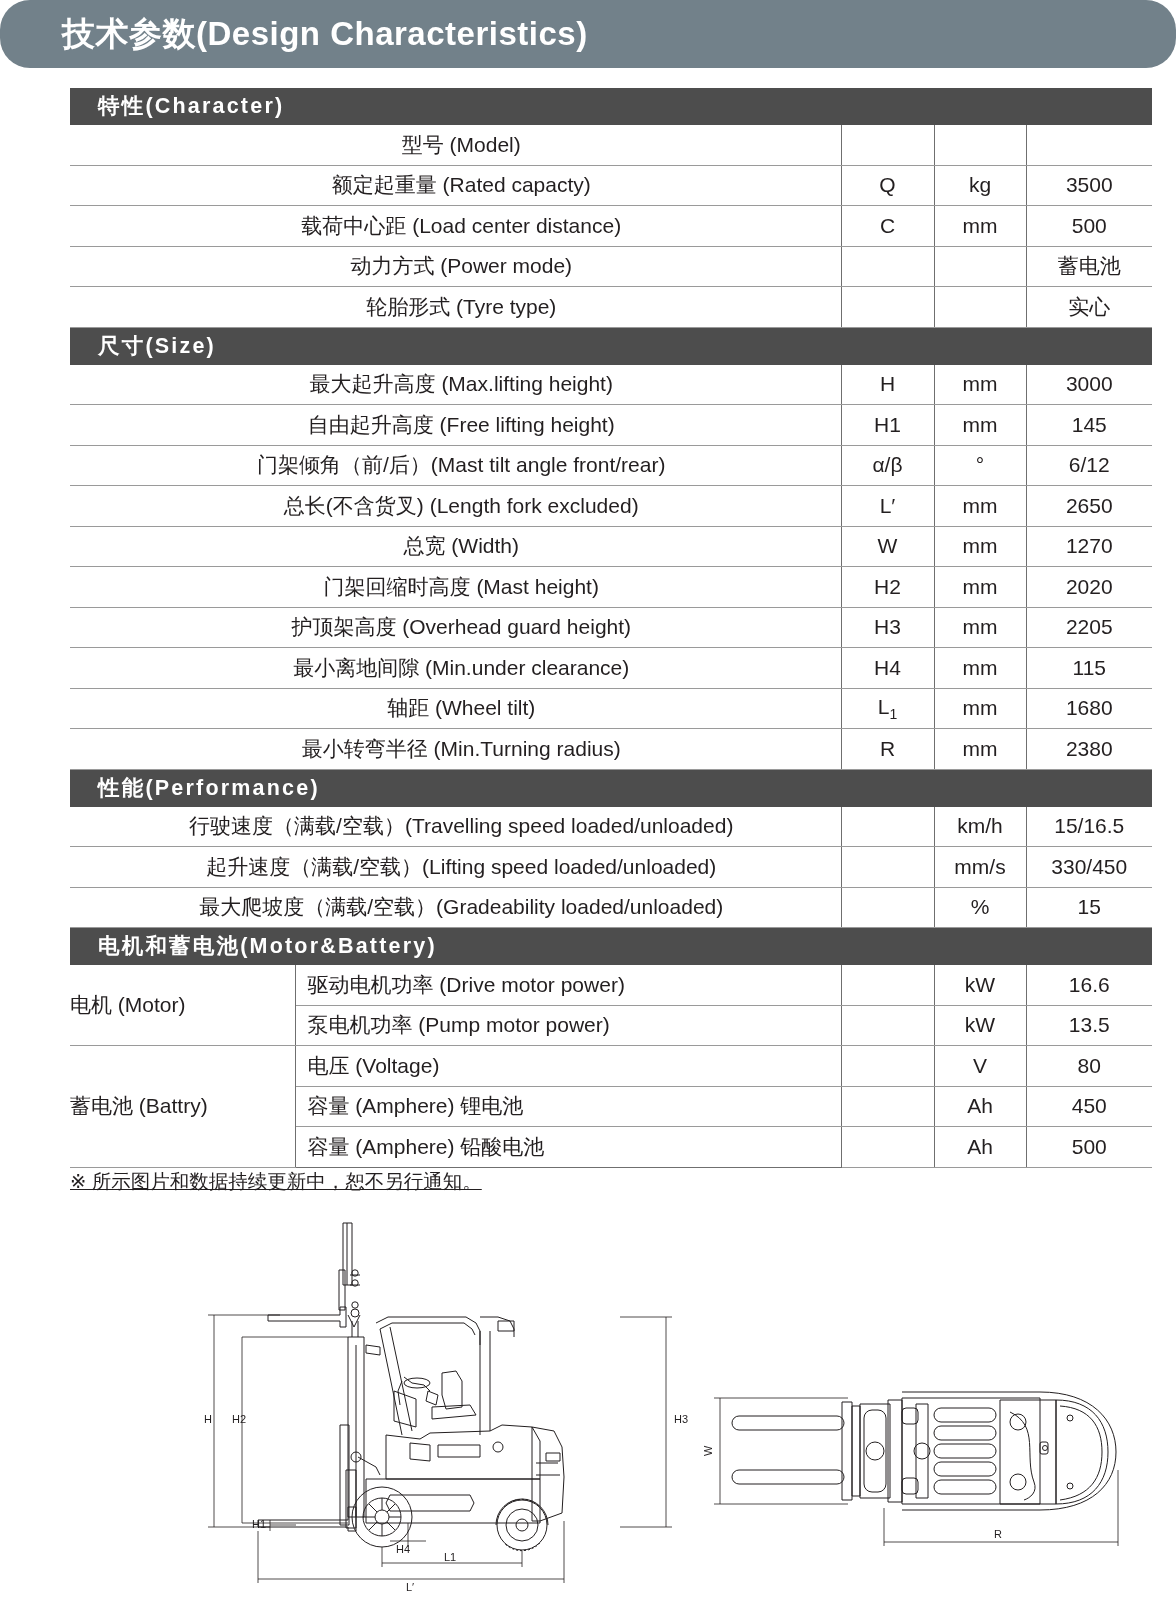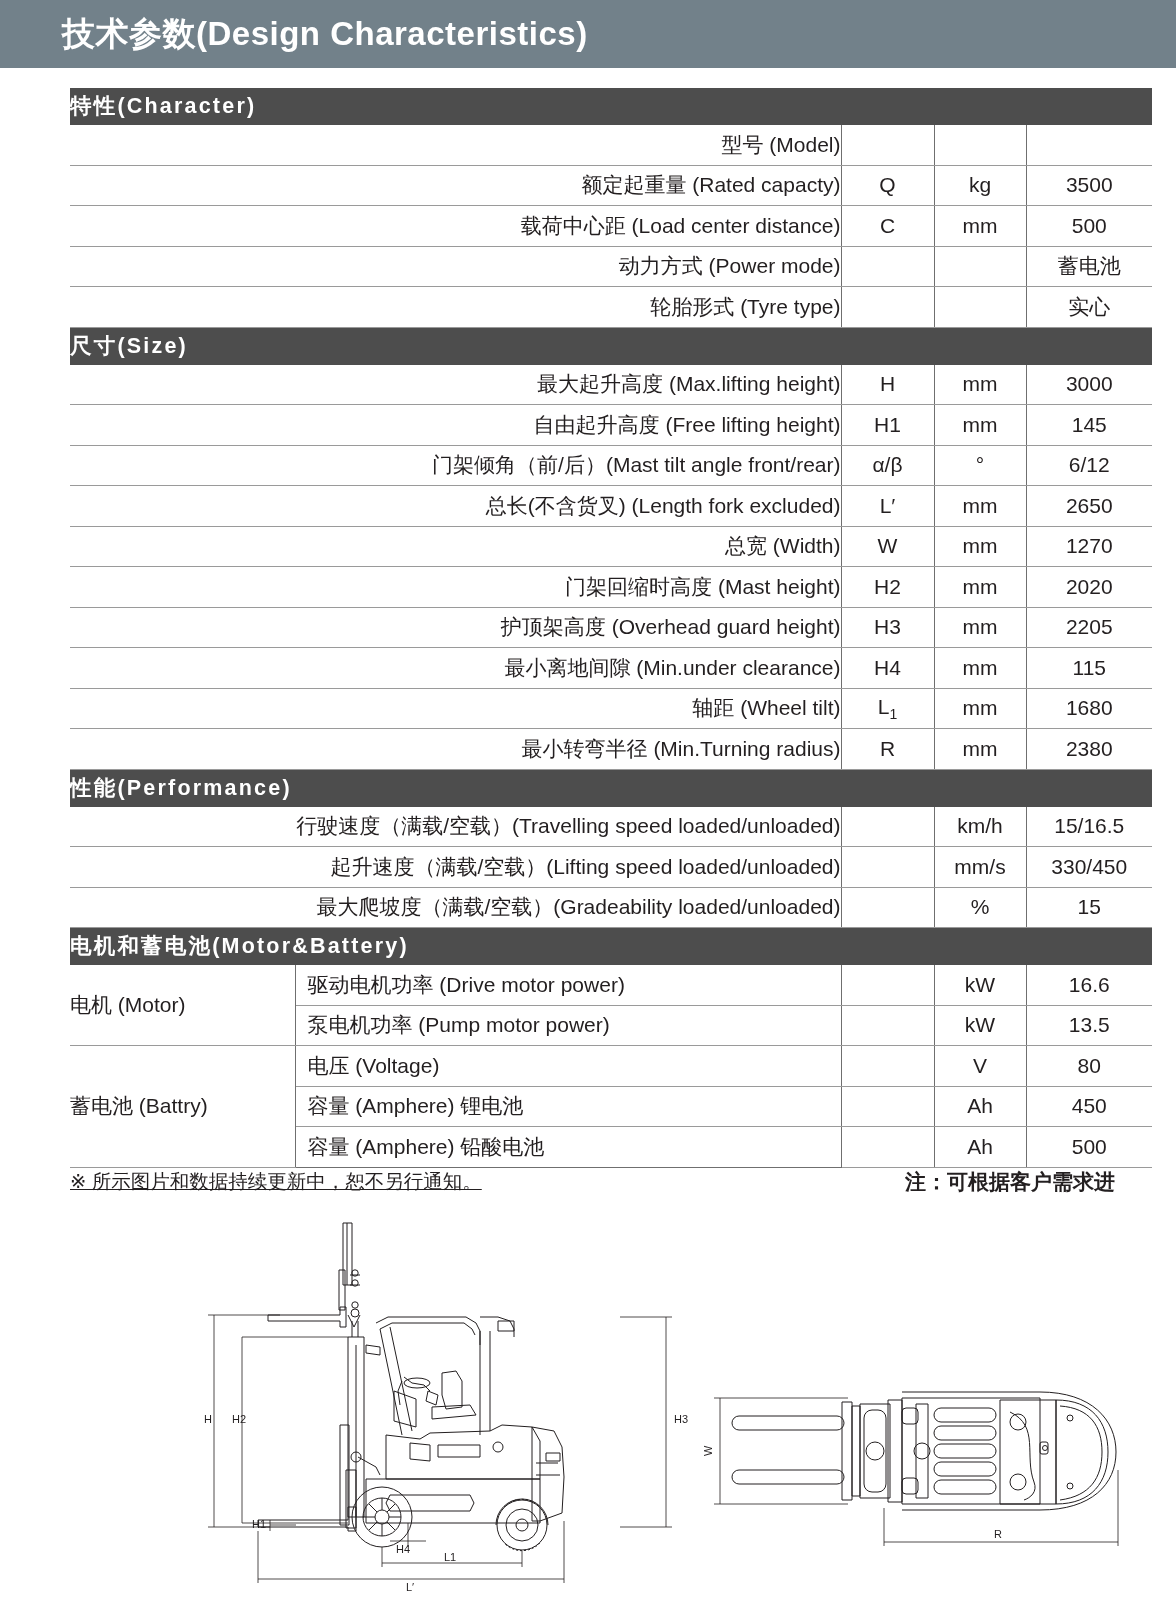--- a/index.html
+++ b/index.html
@@ -5,45 +5,46 @@
   html,body{margin:0;padding:0;}
   body{
     width:1176px;height:1600px;background:#ffffff;
     font-family:"Liberation Sans","DejaVu Sans",sans-serif;
     color:#231f20;overflow:hidden;position:relative;
   }
   
   .title-bar{
     position:absolute;left:0;top:0;width:1176px;height:68px;
     background:#72818a;
+    border-radius:30px;
   }
   .title-bar .title-text{
     position:absolute;left:62px;top:50%;transform:translateY(-50%);
     color:#ffffff;font-size:33px;font-weight:bold;letter-spacing:.5px;
     white-space:nowrap;
   }
   
   .spec-table{
     position:absolute;left:70px;top:88px;width:1082px;
     border-collapse:collapse;table-layout:fixed;
   }
   .spec-table td{
     padding:0;margin:0;vertical-align:middle;
     font-size:21px;color:#231f20;line-height:1.15;
   }
   
   tr.section-row td{
     background:#4d4d4d;color:#ffffff;
     font-size:21.5px;font-weight:bold;letter-spacing:2.2px;
-    height:37px;padding-left:0;
+    height:37px;padding-left:28px;
   }
   
   tr.data-row td{height:39.5px;}
   tr.data-row td.label-cell{
-    padding-left:12px;text-align:right;
+    padding-left:12px;text-align:center;
     border-bottom:1.6px solid #9a9a9a;
   }
   tr.data-row td.sym-cell,
   tr.data-row td.unit-cell,
   tr.data-row td.val-cell{
     text-align:center;border-bottom:1.6px solid #9a9a9a;
   }
   tr.data-row td.sym-cell{border-left:1.6px solid #6f6f6f;}
   tr.data-row td.unit-cell{border-left:1.6px solid #6f6f6f;}
   tr.data-row td.val-cell{border-left:1.6px solid #6f6f6f;}
@@ -245,21 +246,20 @@
       <td class="sub-label-cell">容量 (Amphere)  铅酸电池</td>
       <td class="sym-cell"></td>
       <td class="unit-cell">Ah</td>
       <td class="val-cell">500</td>
     </tr>
   </tbody>
 </table>
 
 <div class="note-left">※ 所示图片和数据持续更新中，恕不另行通知。</div>
 <div class="note-right">
-  <div>注：可根据客户需求进</div>
 </div>
 
 <div class="drawing-side">
 <svg viewBox="0 0 520 400" xmlns="http://www.w3.org/2000/svg">
   <g fill="none" stroke="#231f20" stroke-width="1" stroke-linejoin="round">
 
     <rect x="163" y="28" width="9" height="62"></rect>
     <line x1="167" y1="28" x2="167" y2="90"></line>
     <rect x="159" y="75" width="6" height="40"></rect>
 

